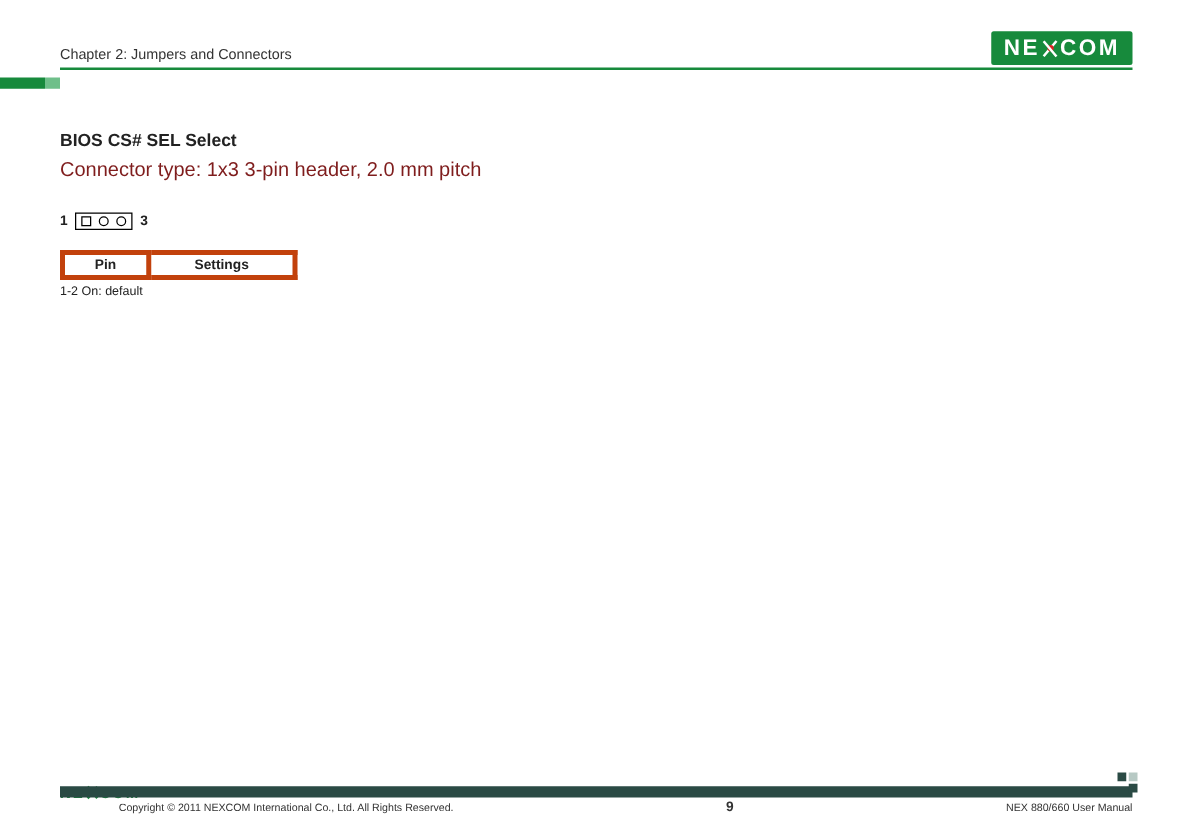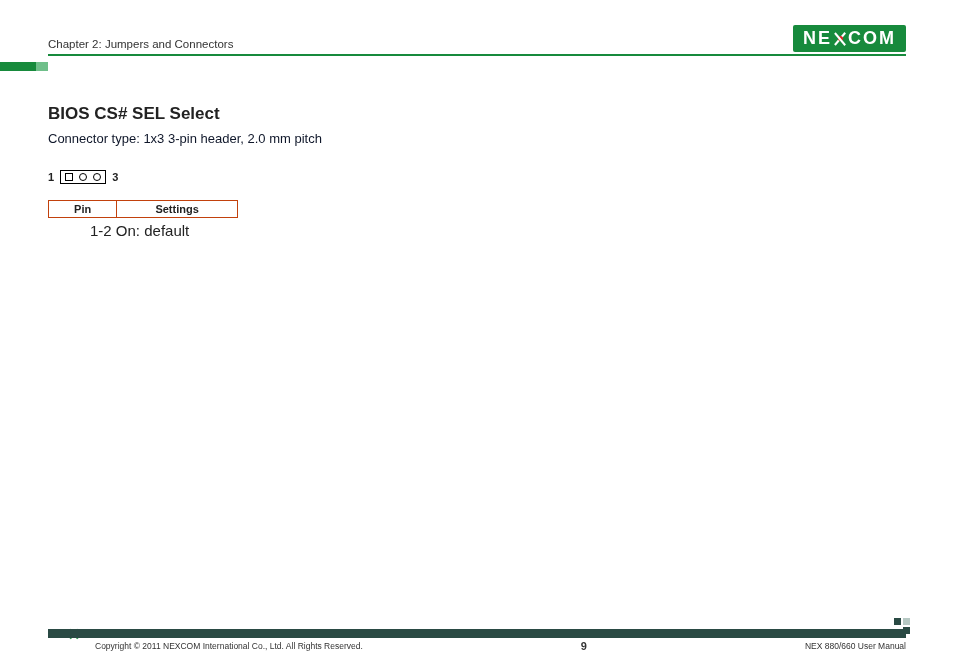--- a/index.html
+++ b/index.html
@@ -83,27 +83,27 @@
     width: 12px;
     background: #6fbf8a;
   }
 
   .content {
     margin-top: 48px;
     width: 440px;
   }
   .section-title {
     font-weight: 700;
-    font-size: 17px;
+    font-size: 14px;
     margin-bottom: 6px;
   }
   .desc-line {
-    font-size: 13px;
+    font-size: 16px;
     line-height: 1.35;
-    color: #0f172a;
+    color: #7f1d1d;
   }
 
   .jumper-row {
     display: flex;
     align-items: center;
     gap: 6px;
     margin-top: 22px;
     margin-bottom: 16px;
   }
   .pin-label {
@@ -126,30 +126,29 @@
     border: 1.2px solid #000;
     border-radius: 50%;
   }
 
   table.settings {
     border-collapse: collapse;
     width: 190px;
     font-size: 11px;
   }
   table.settings th, table.settings td {
-    border: 1px solid #c2410c;
+    border: 4px solid #c2410c;
     text-align: center;
     padding: 2px 8px;
   }
   table.settings th { font-weight: 700; }
   .note {
-    font-size: 15px;
+    font-size: 10px;
     margin-top: 4px;
     color: #222;
-    margin-left: 42px;
   }
 
   .footer {
     position: absolute;
     left: 0; right: 0; bottom: 0;
   }
   .footer-bar {
     height: 9px;
     background: #2a4a44;
     position: relative;

